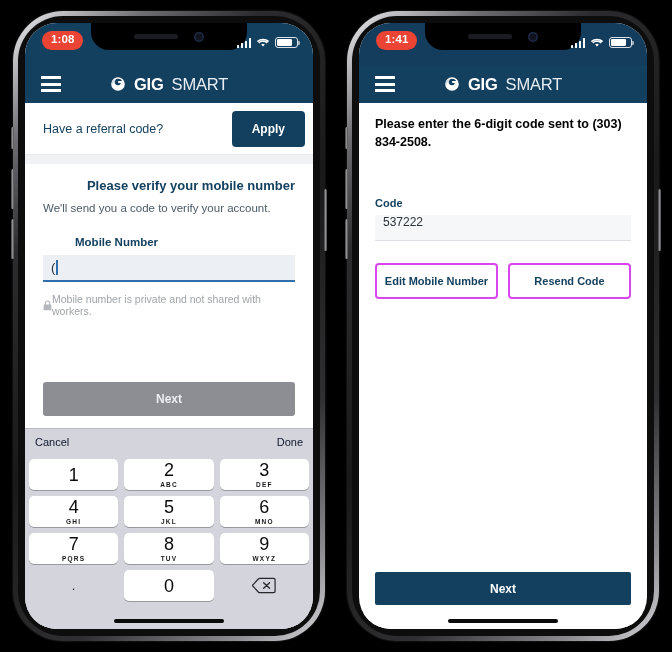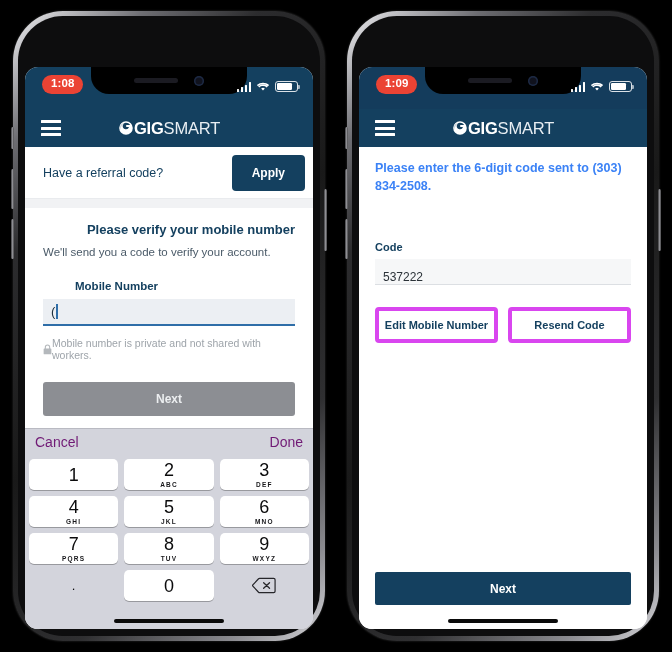--- a/index.html
+++ b/index.html
@@ -35,26 +35,25 @@
   .phone-inner-ring {
     position: absolute;
     inset: 5px;
     border-radius: 45px;
     background: #0d0d0e;
     padding: 7px;
   }
   .screen {
     position: absolute;
     inset: 12px;
-    border-radius: 13px;
+    border-radius: 32px;
     overflow: hidden;
     background: #ffffff;
     display: flex;
     flex-direction: column;
-    margin-top: 44px;
   }
 
   
   .btn-side {
     position: absolute;
     background: linear-gradient(90deg,#3a3a3c,#8e8e93,#48484a);
     border-radius: 2px;
   }
   .btn-silent { left: -2px; top: 116px; width: 3px; height: 22px; }
   .btn-volup  { left: -2px; top: 158px; width: 3px; height: 40px; }
@@ -158,21 +157,21 @@
     gap: 3.5px;
     cursor: pointer;
   }
   .hamburger span {
     display: block; height: 3px; background: #ffffff; border-radius: 0.5px;
   }
   .brand {
     margin: 0 auto;
     display: flex;
     align-items: center;
-    gap: 0;
+    gap: 8px;
     font-size: 16.5px;
     letter-spacing: -0.2px;
   }
   .brand-mark { width: 16px; height: 16px; display:block; }
   .brand-gig { color: #ffffff; font-weight: 800; }
   .brand-smart { color: #e8eef3; font-weight: 400; }
 
   
   .body-area {
     flex: 1 1 auto;
@@ -280,22 +279,22 @@
   .kb-toolbar {
     height: 26px;
     background: #d3d4dc;
     display: flex;
     align-items: center;
     justify-content: space-between;
     padding: 0 10px;
     border-top: 1px solid #b9bac2;
   }
   .kb-toolbar span {
-    color: #701a75;
-    font-size: 14px;
+    color: #0f172a;
+    font-size: 11px;
     cursor: pointer;
   }
   .kb-grid {
     display: grid;
     grid-template-columns: repeat(3, 1fr);
     gap: 6px;
     padding: 5px 4px 12px;
   }
   .key {
     background: #ffffff;
@@ -317,52 +316,52 @@
     background: transparent;
     box-shadow: none;
   }
   .key.blank .num { font-size: 18px; }
   .key.blank.dot .num { color: #0b0b0c; }
   .del-ico { width: 24px; height: 17px; display:block; }
 
   
   .p2-body { padding: 12px 16px 0; background:#fff; flex:1 1 auto; display:flex; flex-direction:column; }
   .p2-heading {
-    color: #3b82f6;
+    color: #000000;
     font-size: 12.5px;
     font-weight: bold;
     line-height: 1.45;
   }
   .p2-code-label {
     color: #14405f;
     font-size: 11px;
     font-weight: bold;
     margin-top: 46px;
     margin-bottom: 6px;
   }
   .p2-code-input {
     background: #f6f7f8;
     border-bottom: 1px solid #dcdfe3;
     height: 26px;
     display: flex;
-    align-items: flex-end;
+    align-items: flex-start;
     padding: 0 8px;
     font-size: 12px;
     color: #2b3238;
   }
   .p2-actions {
     display: flex;
     gap: 10px;
     margin-top: 22px;
   }
   .p2-outline-btn {
     flex: 1 1 0;
     height: 36px;
     background: #ffffff;
-    border: 4px solid #d946ef;
+    border: 2px solid #d946ef;
     border-radius: 4px;
     color: #14405f;
     font-size: 11px;
     font-weight: bold;
     cursor: pointer;
     font-family: inherit;
   }
   .next-primary {
     margin: 0 16px 8px;
     height: 33px;
@@ -544,21 +543,21 @@
     <div class="btn-side btn-power"></div>
     <div class="phone-inner-ring"></div>
 
     <div class="screen">
 
       <div class="statusbar navy">
         <div class="notch">
           <div class="notch-speaker"></div>
           <div class="notch-cam"></div>
         </div>
-        <div class="time-pill">1:09</div>
+        <div class="time-pill">1:41</div>
         <div class="status-right">
           <div class="signal">
               <i></i>
               <i></i>
               <i></i>
               <i></i>
             </div>
           <div class="wifi">
             <svg viewBox="0 0 16 12" width="14" height="11">
                 <path d="M8 10.6 5.9 8.2a3.2 3.2 0 0 1 4.2 0L8 10.6Zm0-5.1c-1.6 0-3.1.6-4.2 1.6L2.5 5.7A8.1 8.1 0 0 1 8 3.6c2.1 0 4.1.8 5.5 2.1l-1.3 1.4A6.2 6.2 0 0 0 8 5.5Zm0-3.9c2.6 0 5.1 1 7 2.7l-1.3 1.4A8.9 8.9 0 0 0 8 3.4c-2.2 0-4.2.8-5.7 2.2L1 4.3A10.5 10.5 0 0 1 8 1.6Z" fill="#fff"></path>

